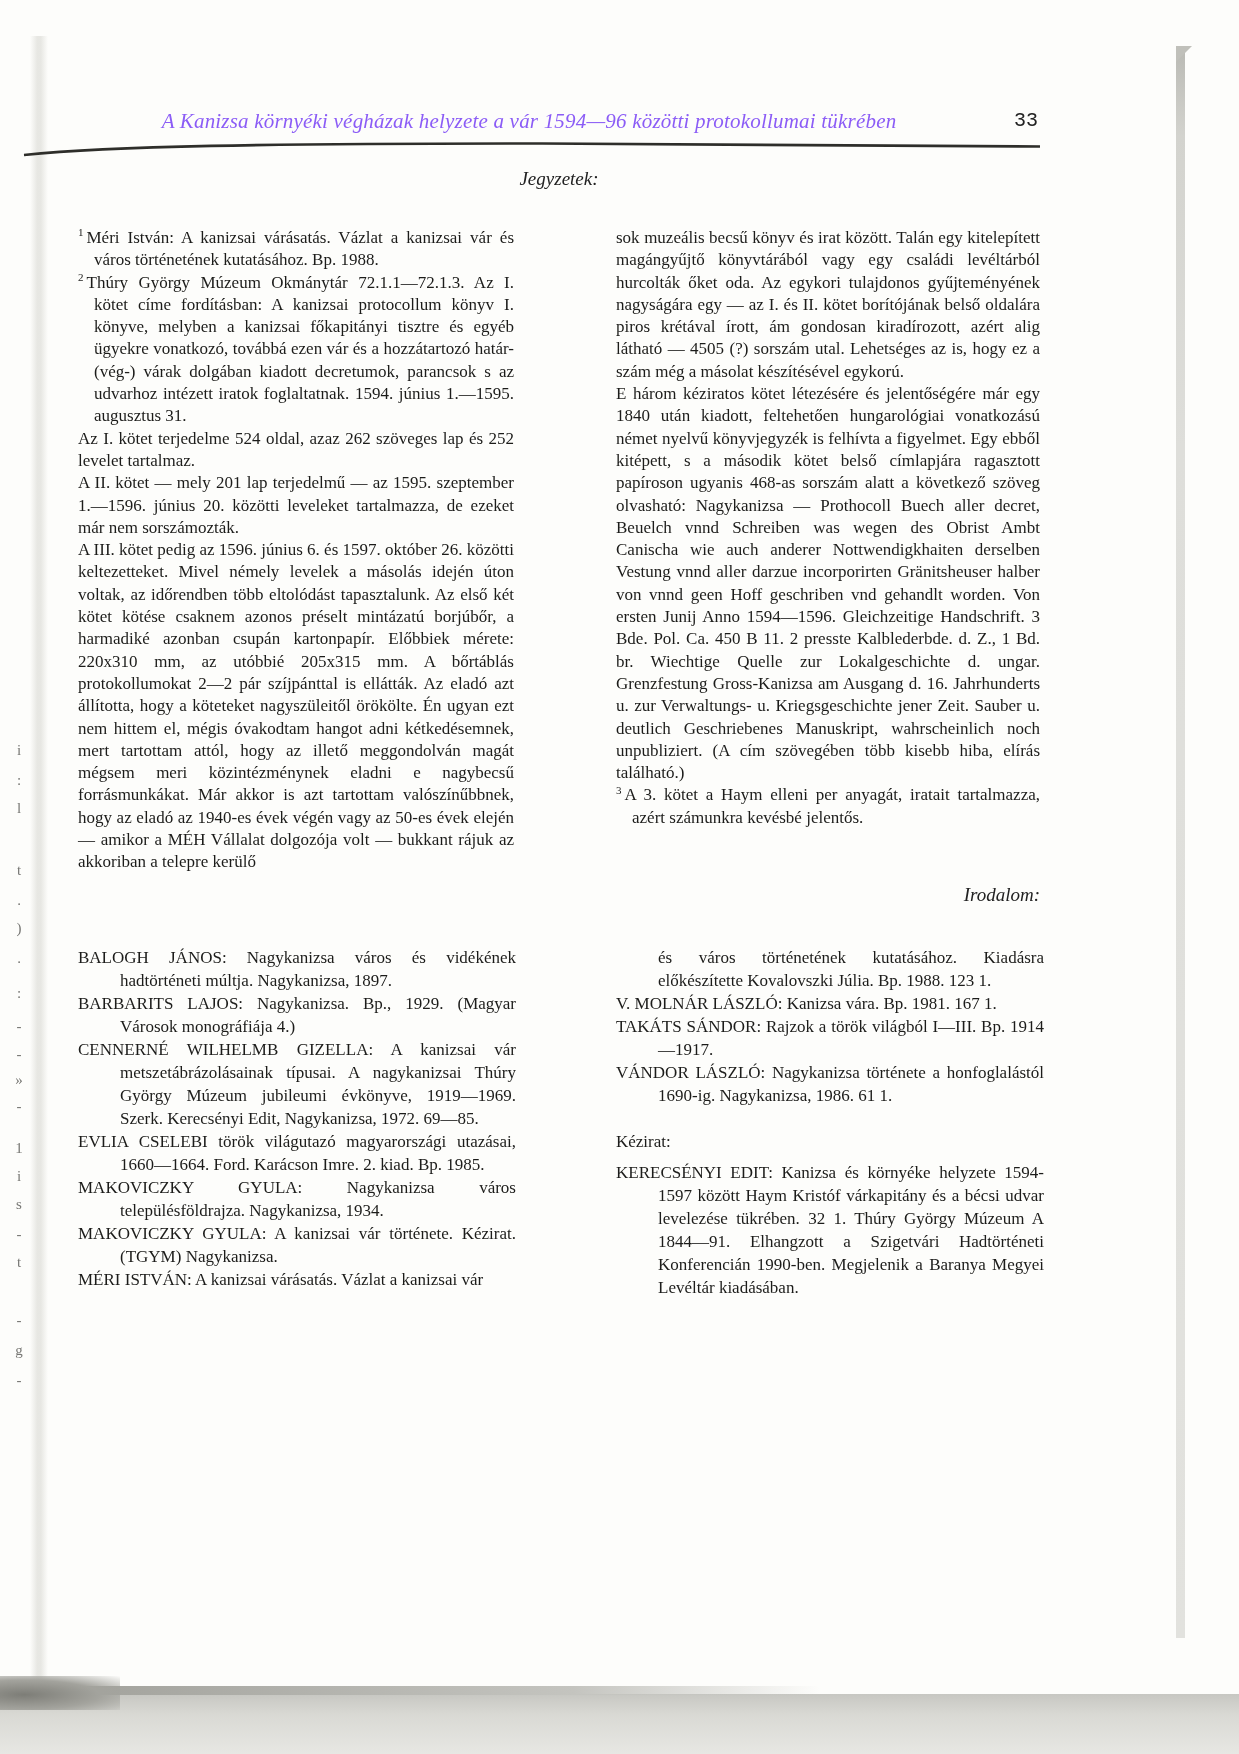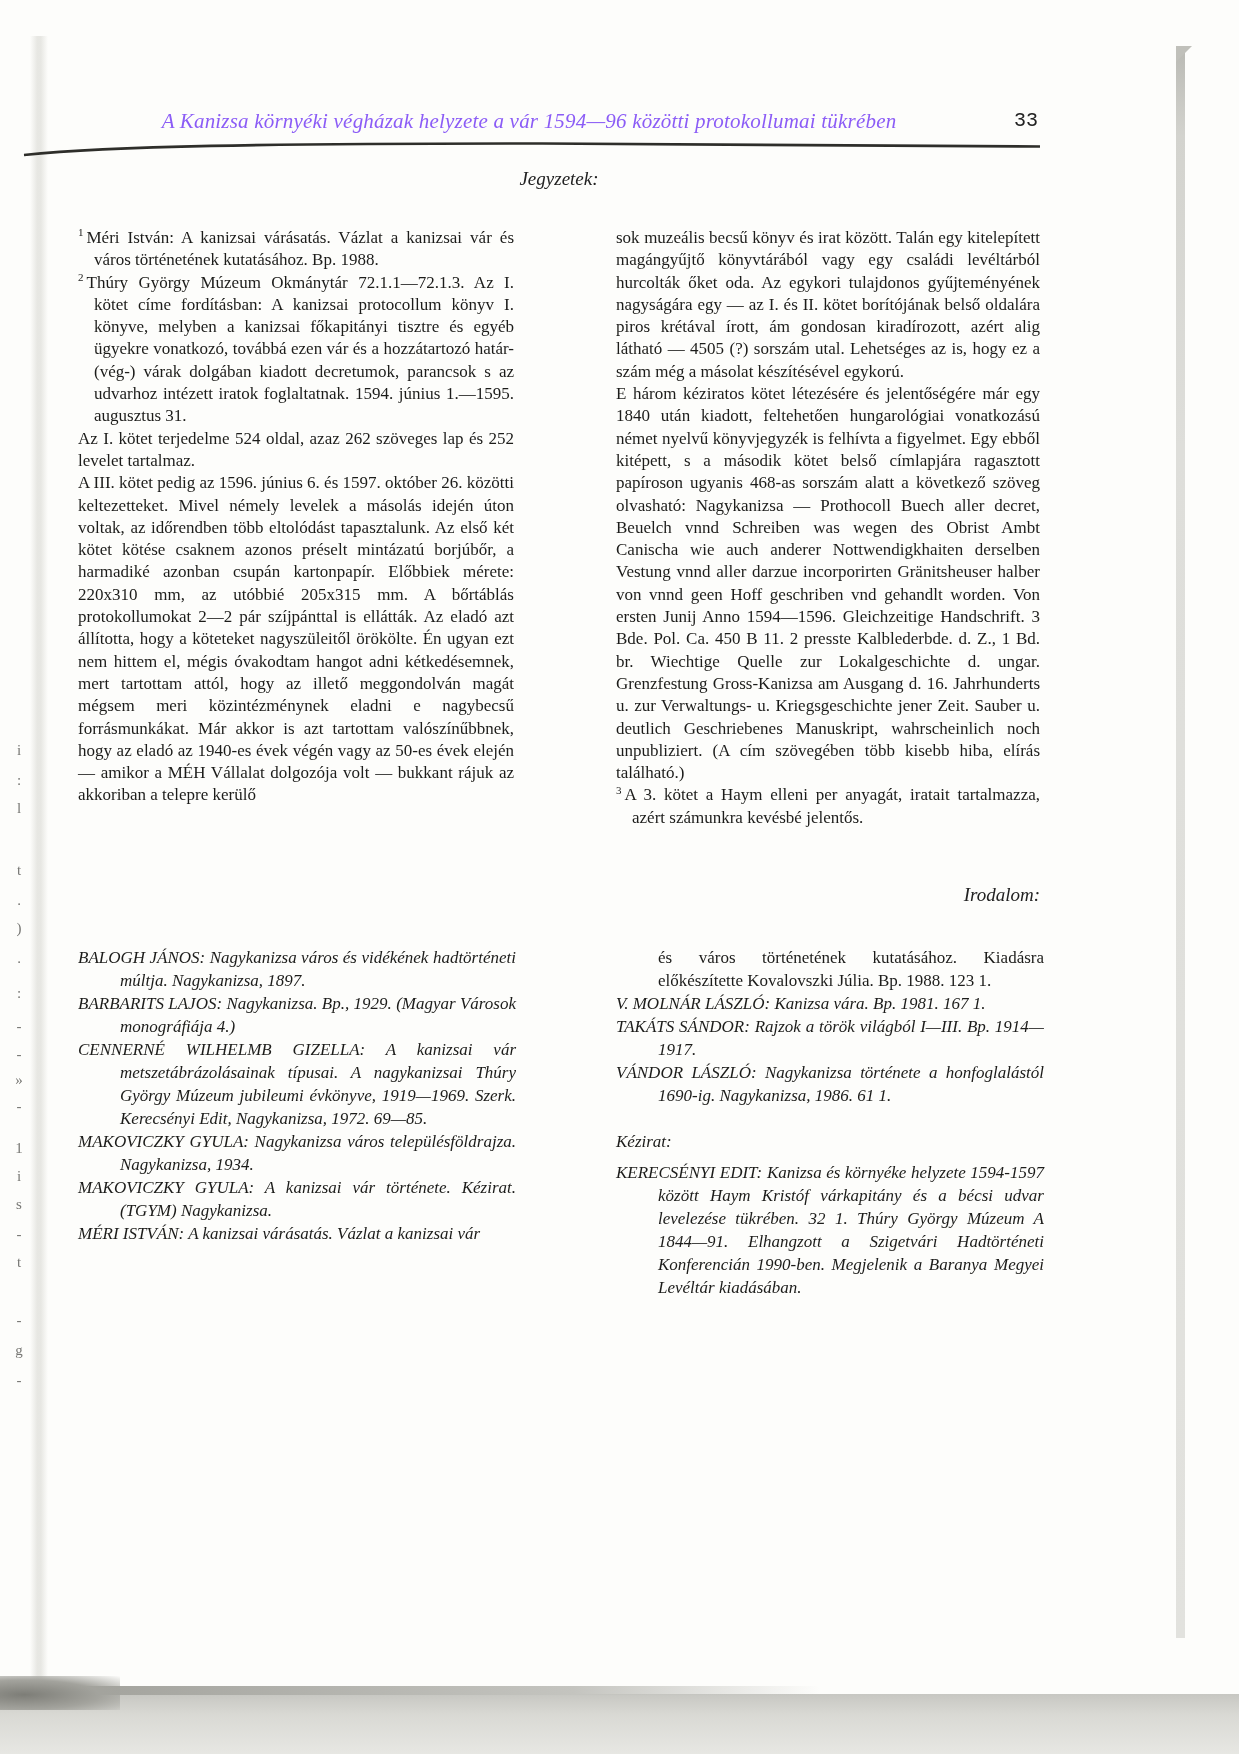--- a/index.html
+++ b/index.html
@@ -70,21 +70,21 @@
   .note-p{margin:0;}
   .note-p.numbered{padding-left:16px;text-indent:-16px;}
   .note-num{font-size:11px;vertical-align:super;line-height:0;margin-right:3px;}
   
   .lit-col{
     position:absolute;top:946px;
     font-size:17px;line-height:23px;text-align:justify;color:#1c1c1a;
   }
   .lit-left{left:78px;width:438px;}
   .lit-right{left:616px;width:428px;}
-  .lit-entry{margin:0;padding-left:42px;text-indent:-42px;font-style:italic;}
+  .lit-entry{margin:0;padding-left:42px;text-indent:-42px;}
   .lit-cont{margin:0;padding-left:42px;text-indent:0;}
   .lit-label{margin:23px 0 8px 0;padding-left:0;text-indent:0;text-align:left;}
 </style>
 </head>
 <body>
 
 <div class="page">
 
   <div class="gutter-band"></div>
   <div class="right-edge-line"></div>
@@ -121,35 +121,37 @@
   <svg class="header-rule" viewBox="0 0 1022 18" preserveAspectRatio="none">
     <path d="M2,14 C90,5 240,2.5 520,2.5 C760,2.5 940,3.5 1018,5.5" stroke="#2e2e2a" stroke-width="2.6" fill="none"></path>
   </svg>
 
   <div class="section-heading heading-notes">Jegyzetek:</div>
 
   <div class="notes-col notes-left">
     <p class="note-p numbered"><sup class="note-num">1</sup><span>Méri István: A kanizsai várásatás. Vázlat a kanizsai vár és város történetének kutatásához. Bp. 1988.</span></p>
     <p class="note-p numbered"><sup class="note-num">2</sup><span>Thúry György Múzeum Okmánytár 72.1.1—72.1.3. Az I. kötet címe fordításban: A kanizsai protocollum könyv I. könyve, melyben a kanizsai főkapitányi tisztre és egyéb ügyekre vonatkozó, továbbá ezen vár és a hozzátartozó határ- (vég-) várak dolgában kiadott decretumok, parancsok s az udvarhoz intézett iratok foglaltatnak. 1594. június 1.—1595. augusztus 31.</span></p>
     <p class="note-p">Az I. kötet terjedelme 524 oldal, azaz 262 szöveges lap és 252 levelet tartalmaz.</p>
+    <p class="note-p">A II. kötet — mely 201 lap terjedelmű — az 1595. szeptember 1.—1596. június 20. közötti leveleket tartalmazza, de ezeket már nem sorszámozták.</p>
     <p class="note-p">A III. kötet pedig az 1596. június 6. és 1597. október 26. közötti keltezetteket. Mivel némely levelek a másolás idején úton voltak, az időrendben több eltolódást tapasztalunk. Az első két kötet kötése csaknem azonos préselt mintázatú borjúbőr, a harmadiké azonban csupán kartonpapír. Előbbiek mérete: 220x310 mm, az utóbbié 205x315 mm. A bőrtáblás protokollumokat 2—2 pár szíjpánttal is ellátták. Az eladó azt állította, hogy a köteteket nagyszüleitől örökölte. Én ugyan ezt nem hittem el, mégis óvakodtam hangot adni kétkedésemnek, mert tartottam attól, hogy az illető meggondolván magát mégsem meri közintézménynek eladni e nagybecsű forrásmunkákat. Már akkor is azt tartottam valószínűbbnek, hogy az eladó az 1940-es évek végén vagy az 50-es évek elején — amikor a MÉH Vállalat dolgozója volt — bukkant rájuk az akkoriban a telepre kerülő</p>
   </div>
 
   <div class="notes-col notes-right">
     <p class="note-p">sok muzeális becsű könyv és irat között. Talán egy kitelepített magángyűjtő könyvtárából vagy egy családi levéltárból hurcolták őket oda. Az egykori tulajdonos gyűjteményének nagyságára egy — az I. és II. kötet borítójának belső oldalára piros krétával írott, ám gondosan kiradírozott, azért alig látható — 4505 (?) sorszám utal. Lehetséges az is, hogy ez a szám még a másolat készítésével egykorú.</p>
     <p class="note-p">E három kéziratos kötet létezésére és jelentőségére már egy 1840 után kiadott, feltehetően hungarológiai vonatkozású német nyelvű könyvjegyzék is felhívta a figyelmet. Egy ebből kitépett, s a második kötet belső címlapjára ragasztott papíroson ugyanis 468-as sorszám alatt a következő szöveg olvasható: Nagykanizsa — Prothocoll Buech aller decret, Beuelch vnnd Schreiben was wegen des Obrist Ambt Canischa wie auch anderer Nottwendigkhaiten derselben Vestung vnnd aller darzue incorporirten Gränitsheuser halber von vnnd geen Hoff geschriben vnd gehandlt worden. Von ersten Junij Anno 1594—1596. Gleichzeitige Handschrift. 3 Bde. Pol. Ca. 450 B 11. 2 presste Kalblederbde. d. Z., 1 Bd. br. Wiechtige Quelle zur Lokalgeschichte d. ungar. Grenzfestung Gross-Kanizsa am Ausgang d. 16. Jahrhunderts u. zur Verwaltungs- u. Kriegsgeschichte jener Zeit. Sauber u. deutlich Geschriebenes Manuskript, wahrscheinlich noch unpubliziert. (A cím szövegében több kisebb hiba, elírás található.)</p>
     <p class="note-p numbered"><sup class="note-num">3</sup><span>A 3. kötet a Haym elleni per anyagát, iratait tartalmazza, azért számunkra kevésbé jelentős.</span></p>
   </div>
 
   <div class="section-heading heading-literature">Irodalom:</div>
 
   <div class="lit-col lit-left">
     <p class="lit-entry">BALOGH JÁNOS: Nagykanizsa város és vidékének hadtörténeti múltja. Nagykanizsa, 1897.</p>
     <p class="lit-entry">BARBARITS LAJOS: Nagykanizsa. Bp., 1929. (Magyar Városok monográfiája 4.)</p>
     <p class="lit-entry">CENNERNÉ WILHELMB GIZELLA: A kanizsai vár metszetábrázolásainak típusai. A nagykanizsai Thúry György Múzeum jubileumi évkönyve, 1919—1969. Szerk. Kerecsényi Edit, Nagykanizsa, 1972. 69—85.</p>
+    <p class="lit-entry">EVLIA CSELEBI török világutazó magyarországi utazásai, 1660—1664. Ford. Karácson Imre. 2. kiad. Bp. 1985.</p>
     <p class="lit-entry">MAKOVICZKY GYULA: Nagykanizsa város településföldrajza. Nagykanizsa, 1934.</p>
     <p class="lit-entry">MAKOVICZKY GYULA: A kanizsai vár története. Kézirat. (TGYM) Nagykanizsa.</p>
     <p class="lit-entry">MÉRI ISTVÁN: A kanizsai várásatás. Vázlat a kanizsai vár</p>
   </div>
 
   <div class="lit-col lit-right">
     <p class="lit-cont">és város történetének kutatásához. Kiadásra előkészítette Kovalovszki Júlia. Bp. 1988. 123 1.</p>
     <p class="lit-entry">V. MOLNÁR LÁSZLÓ: Kanizsa vára. Bp. 1981. 167 1.</p>
     <p class="lit-entry">TAKÁTS SÁNDOR: Rajzok a török világból I—III. Bp. 1914—1917.</p>
     <p class="lit-entry">VÁNDOR LÁSZLÓ: Nagykanizsa története a honfoglalástól 1690-ig. Nagykanizsa, 1986. 61 1.</p>

